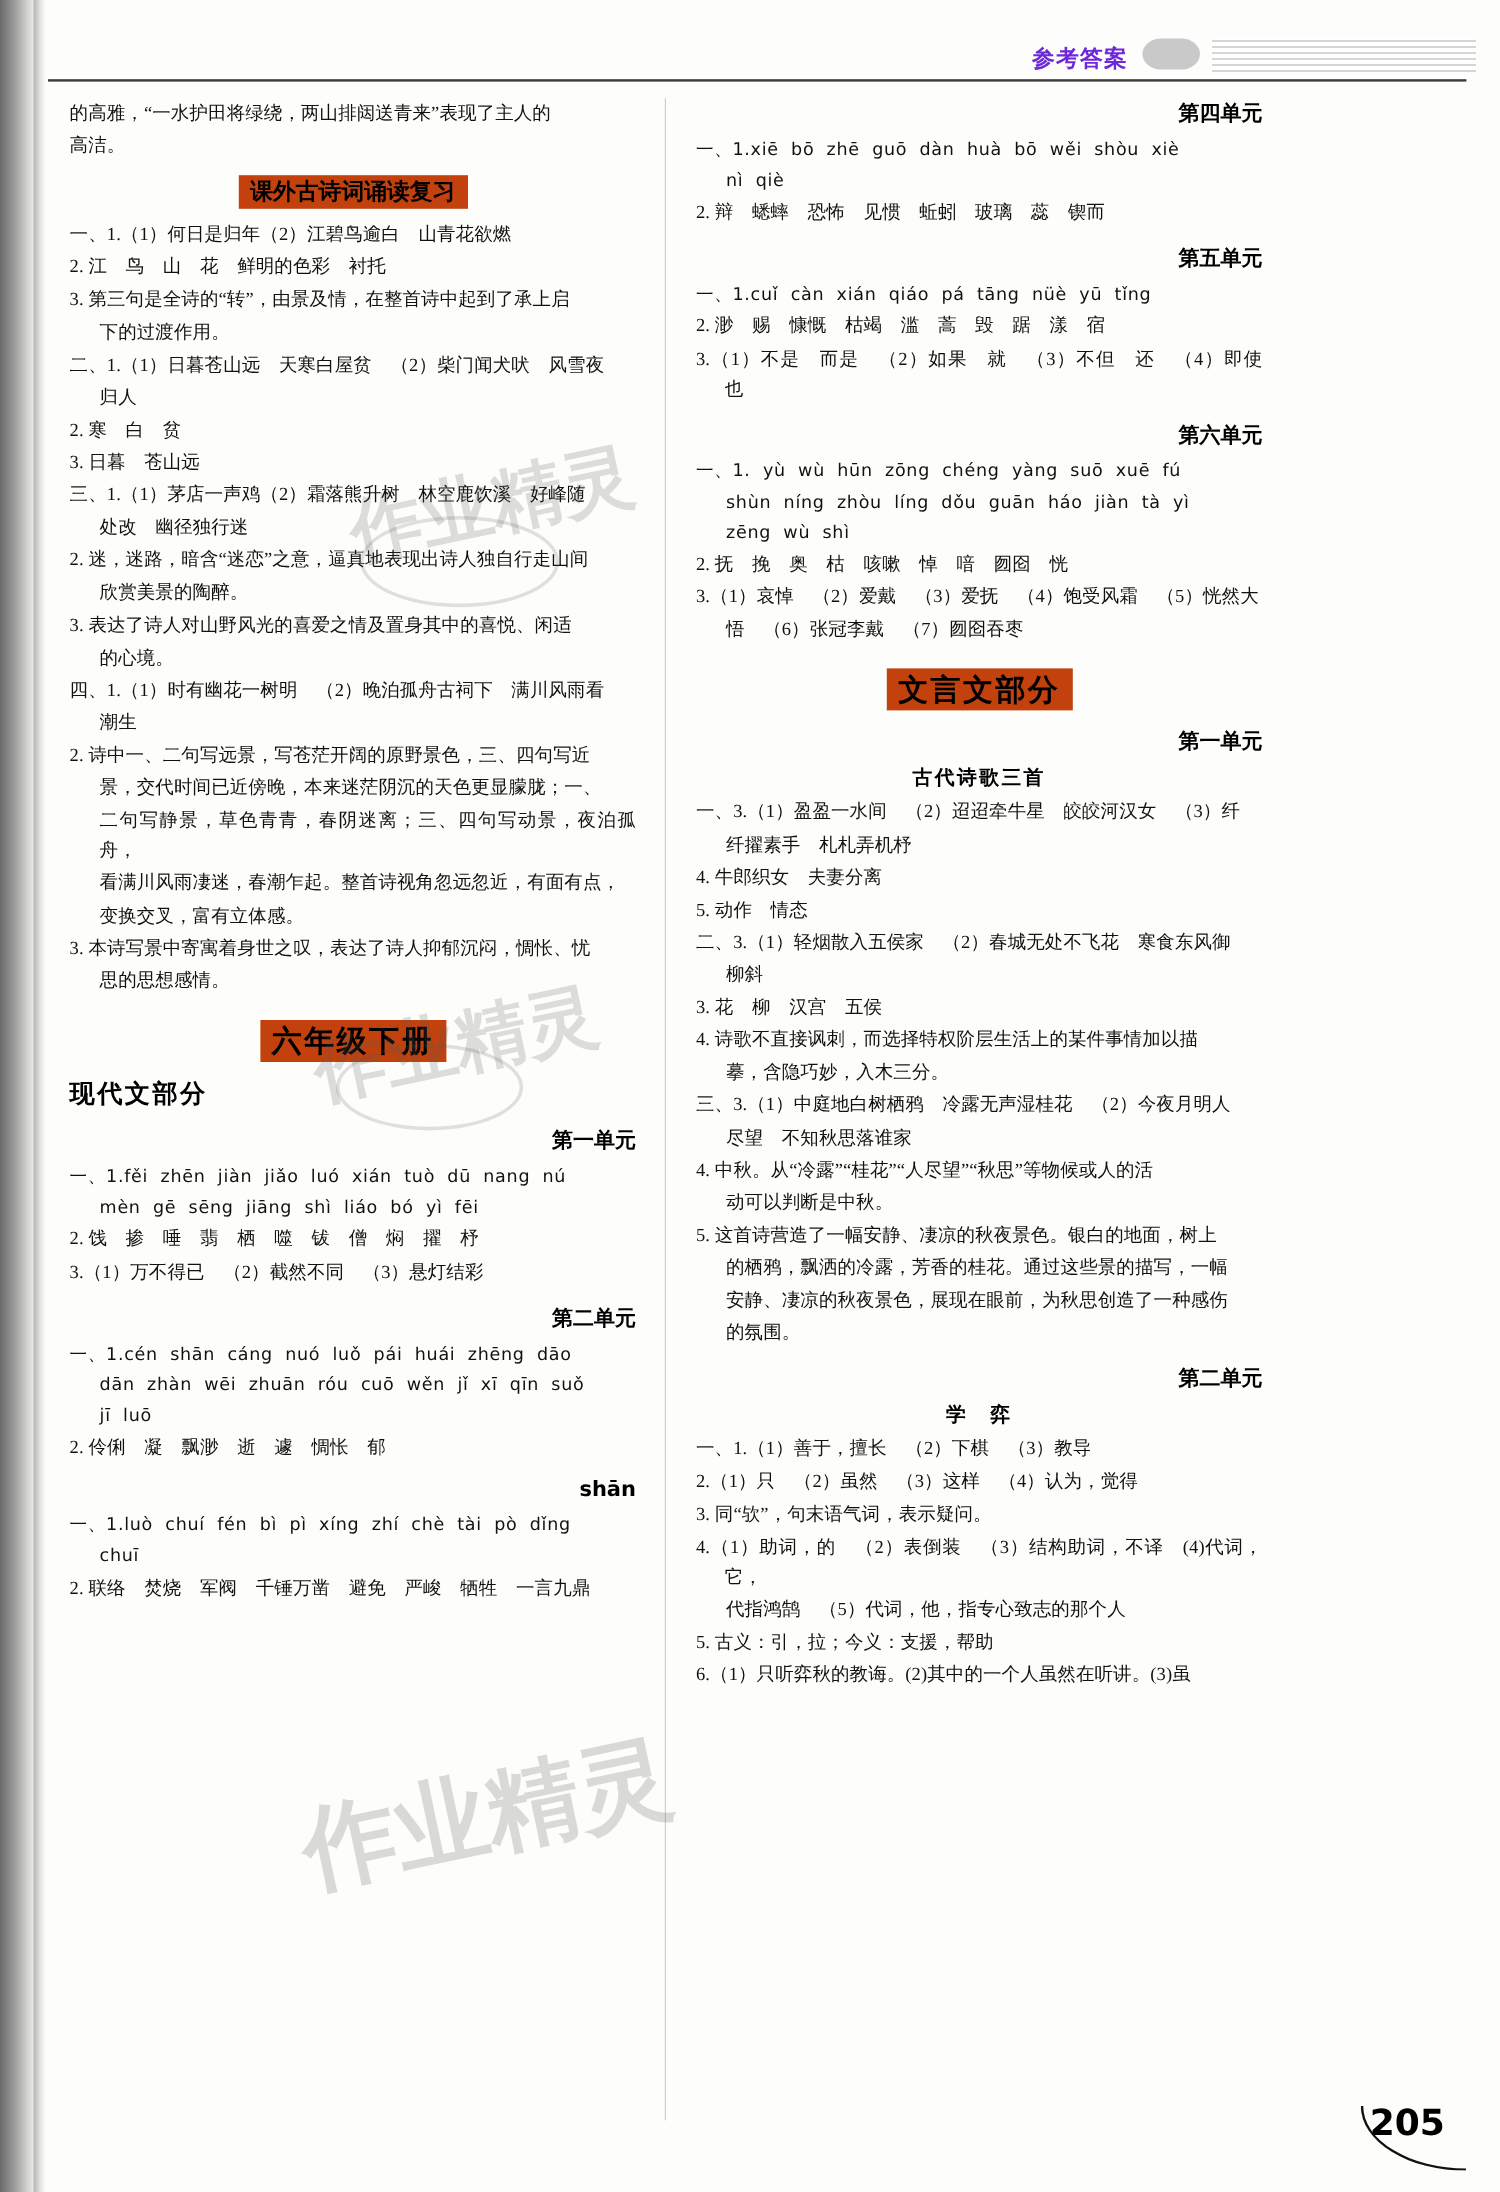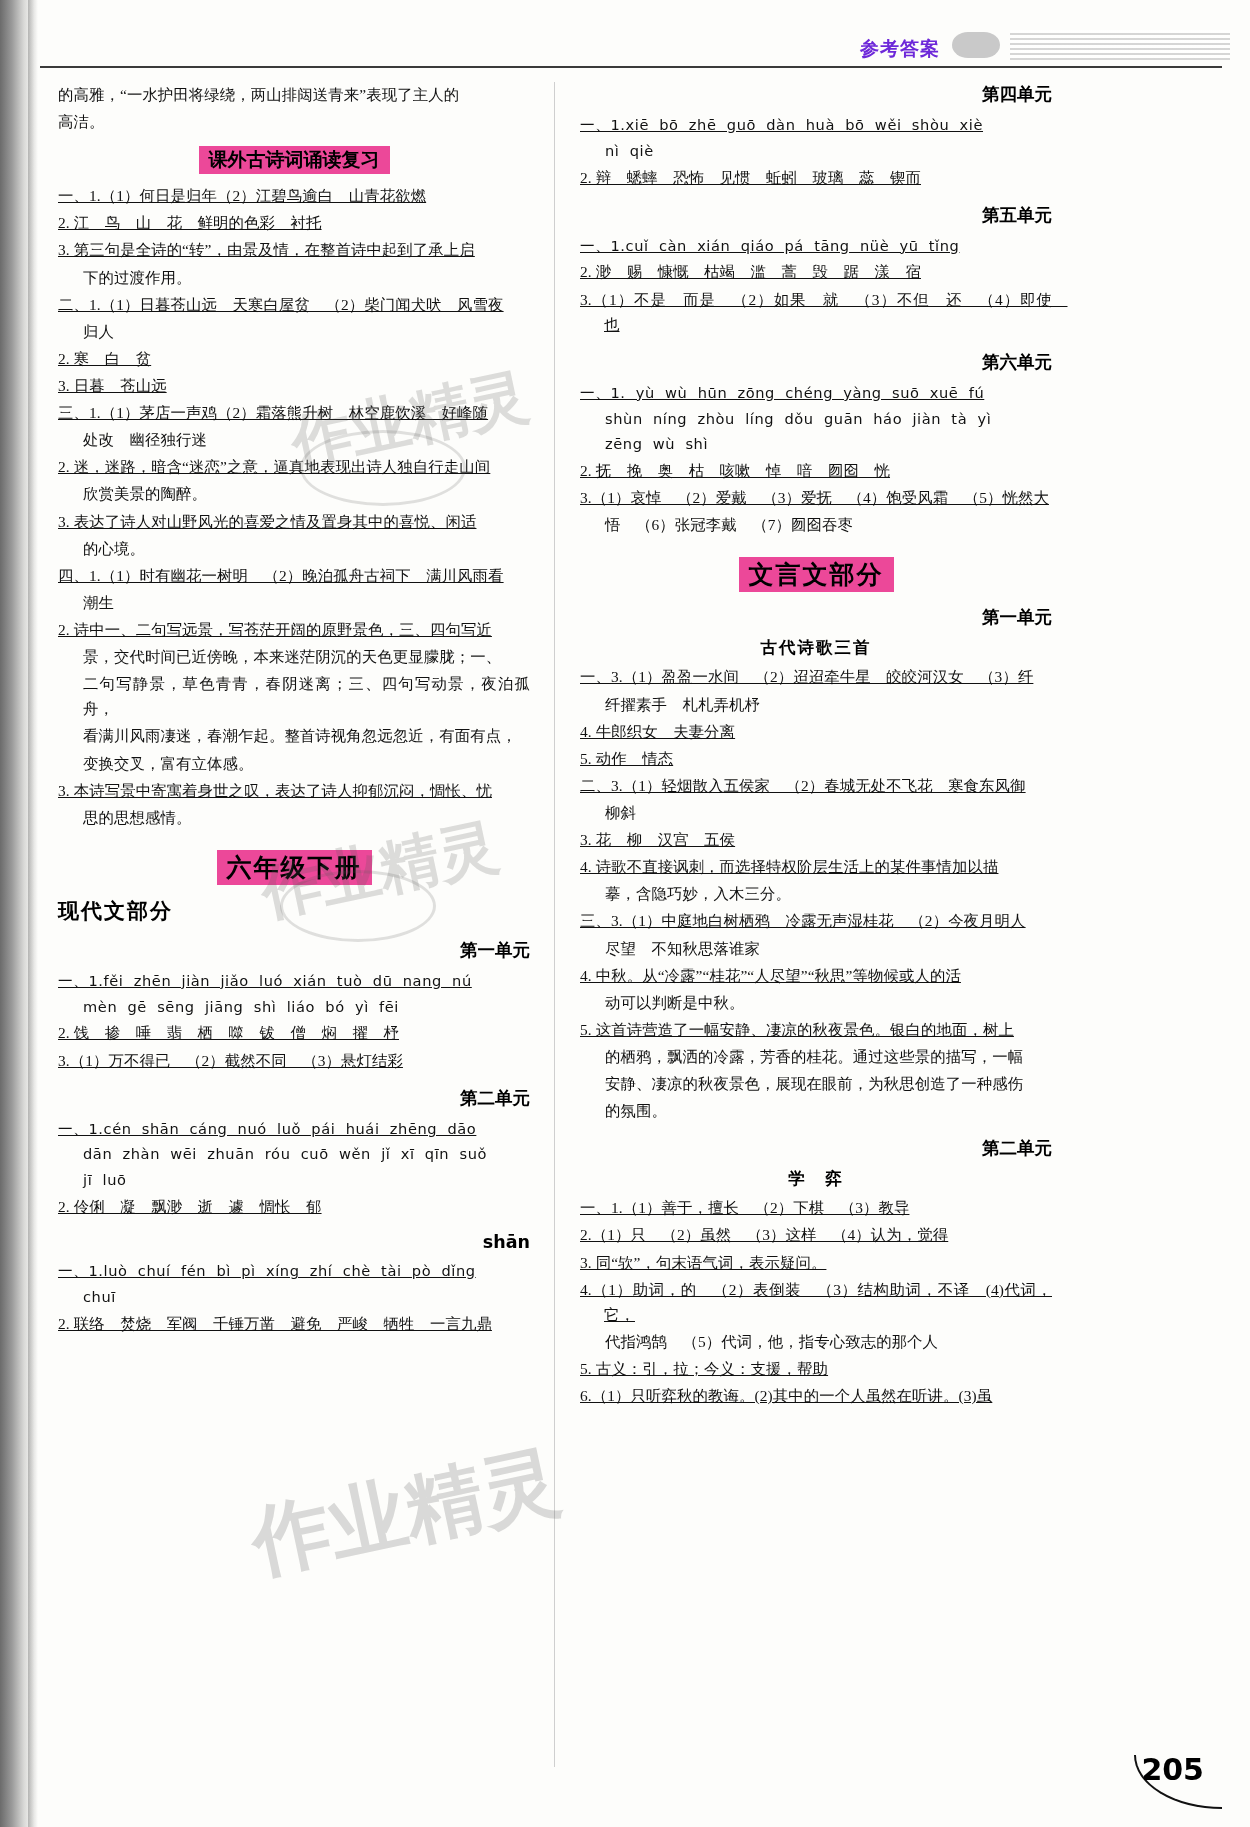--- a/index.html
+++ b/index.html
@@ -56,38 +56,38 @@
   }
   p, .line {
     margin:0 0 2px 0;
     font-size:15.4px;
     line-height:1.63;
     color:#111;
     text-align:justify;
     letter-spacing:0.1px;
   }
   .ind2 { padding-left:25px; }
-  .hang { padding-left:24px; text-indent:-24px;text-decoration:underline; }
+  .hang { padding-left:24px; text-indent:-24px; }
   .pinyin {
     font-family:"DejaVu Sans", sans-serif;
     font-size:14.6px;
     letter-spacing:0.6px;
     word-spacing:5px;
   }
   .sec-title {
     text-align:center;
     font-weight:bold;
     font-size:19px;
     margin:12px 0 9px 0;
     font-family:"DejaVu Sans", sans-serif;
     color:#000;
   }
   .hlbox {
     display:inline-block;
-    background:#ec4899;
+    background:#c2410c;
     padding:1px 10px;
   }
   .unit-title {
     text-align:right;
     font-weight:bold;
     font-size:17.5px;
     margin:13px 0 7px 0;
     font-family:"DejaVu Sans", sans-serif;
   }
   .sub-title {

